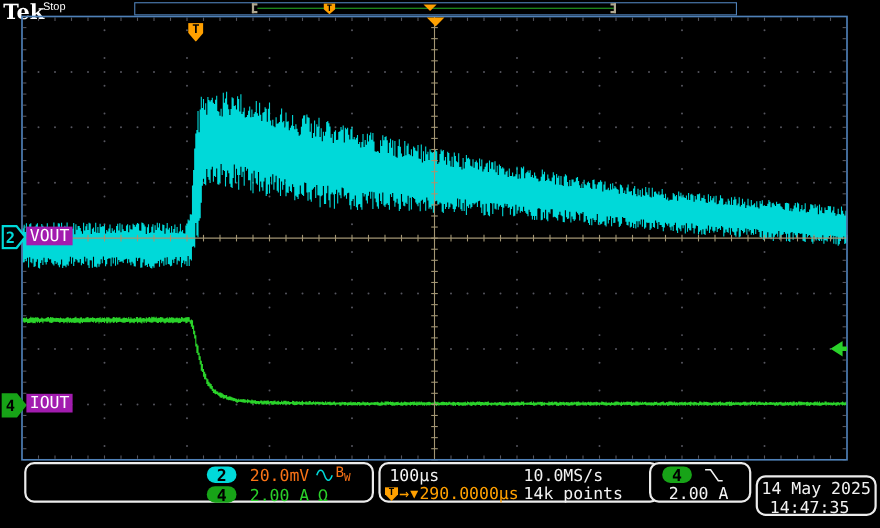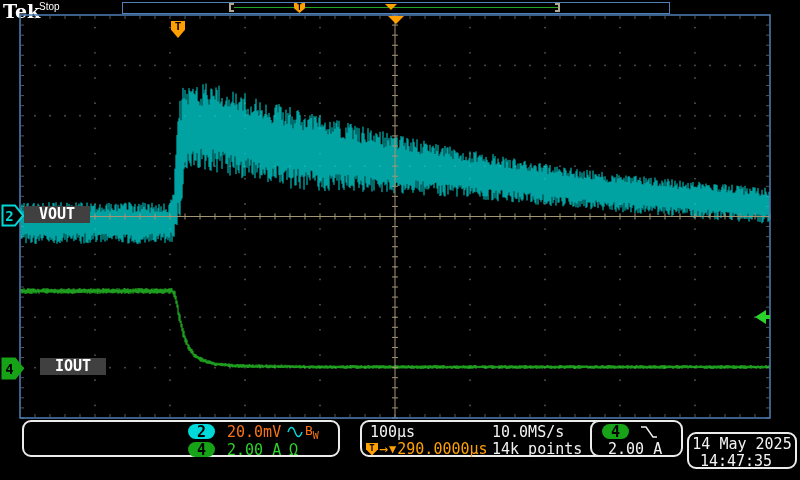--- a/index.html
+++ b/index.html
@@ -21,30 +21,30 @@
             clip-path:polygon(0 0,100% 0,100% 52%,50% 100%,0 52%);}
   #acq-t{left:171px;top:0;width:11px;height:10px;font-size:8px;line-height:9px;}
   .tri-down{width:0;height:0;border-left:6px solid transparent;border-right:6px solid transparent;border-top:6px solid #ffa000;}
   #acq-tri{left:262px;top:1px;}
 
   
   #trig-t{left:171px;top:21px;width:14px;height:17px;font-size:11px;line-height:11px;}
   #trig-pos{left:388px;top:16px;border-left:8px solid transparent;border-right:8px solid transparent;border-top:8px solid #ffa000;}
 
   
-  .ch-label{font-size:15px;line-height:17px;background:#404040;color:#fff;padding:0 15px;font-weight:bold;}
+  .ch-label{font-size:15px;line-height:17px;background:#a21caf;color:#fff;padding:0 3px;}
   #vout-label{left:24px;top:206px;}
-  #iout-label{left:40px;top:358px;}
+  #iout-label{left:24px;top:358px;}
   #ch2-badge{left:1px;top:204px;}
   #ch4-badge{left:1px;top:357px;}
 
   
   .sbox{top:420px;height:37px;border:2px solid #ececec;border-radius:9px;background:#000;box-sizing:border-box;}
   #box-ch{left:22px;width:318px;}
-  #box-hz{left:360px;width:256px;}
+  #box-hz{left:344px;width:256px;}
   #box-trig{left:590px;width:93px;}
   #box-date{left:687px;width:110px;margin-top:12px;}
   .sbox .abs{font-size:15px;line-height:16px;}
   .pill{width:27px;height:15px;border-radius:8px;color:#000;font-weight:bold;font-size:13px;line-height:15px;text-align:center;}
   .cyan{color:#f97316;} .green{color:#2ad22a;} .orange{color:#ffa000;}
   .pill.cyan-bg{background:#00d9d9;} .pill.green-bg{background:#17a317;}
   #trig-readout{display:flex;align-items:center;gap:1px;}
   #trig-readout .t-shield{width:12px;height:13px;font-size:9px;line-height:10px;flex:0 0 auto;}
   sub{font-size:10px;}
 </style>

